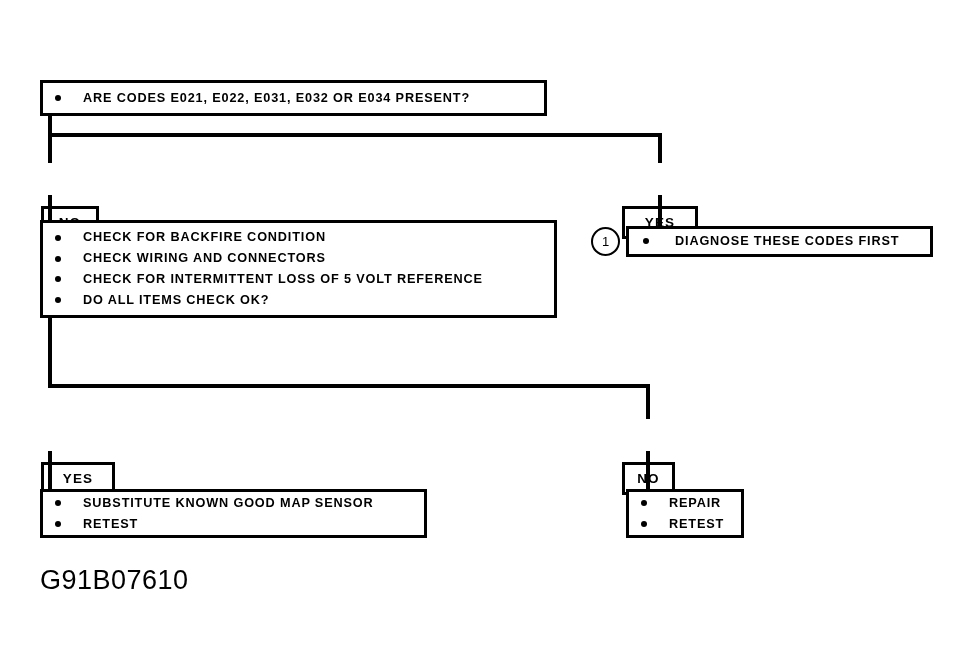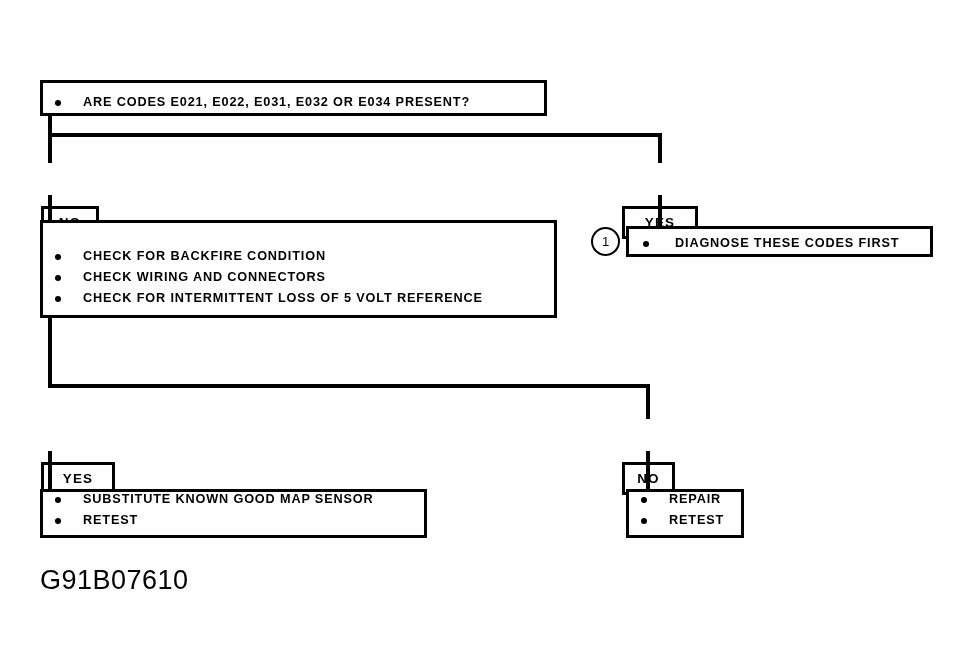--- a/index.html
+++ b/index.html
@@ -21,21 +21,21 @@
     height: 665px;
   }
   
   .box {
     position: absolute;
     box-sizing: border-box;
     border: 3px solid #000;
     background: #fff;
     display: flex;
     flex-direction: column;
-    justify-content: flex-end;
+    justify-content: center;
   }
   
   .row {
     display: flex;
     align-items: center;
     white-space: nowrap;
   }
   .bullet {
     width: 6px;
     height: 6px;
@@ -143,20 +143,24 @@
       <span class="txt">CHECK FOR BACKFIRE CONDITION</span>
     </div>
     <div class="row">
       <span class="bullet"></span>
       <span class="txt">CHECK WIRING AND CONNECTORS</span>
     </div>
     <div class="row">
       <span class="bullet"></span>
       <span class="txt">CHECK FOR INTERMITTENT LOSS OF 5 VOLT REFERENCE</span>
     </div>
+    <div class="row">
+      <span class="bullet"></span>
+      <span class="txt">DO ALL ITEMS CHECK OK?</span>
+    </div>
   </div>
 
   <div class="circle-ref" style="left:591px; top:227px; width:29px; height:29px;">
     <span>1</span>
   </div>
 
   <div class="box" style="left:626px; top:226px; width:307px; height:31px;">
     <div class="row">
       <span class="bullet" style="margin-left:14px; margin-right:26px;"></span>
       <span class="txt">DIAGNOSE THESE CODES FIRST</span>

